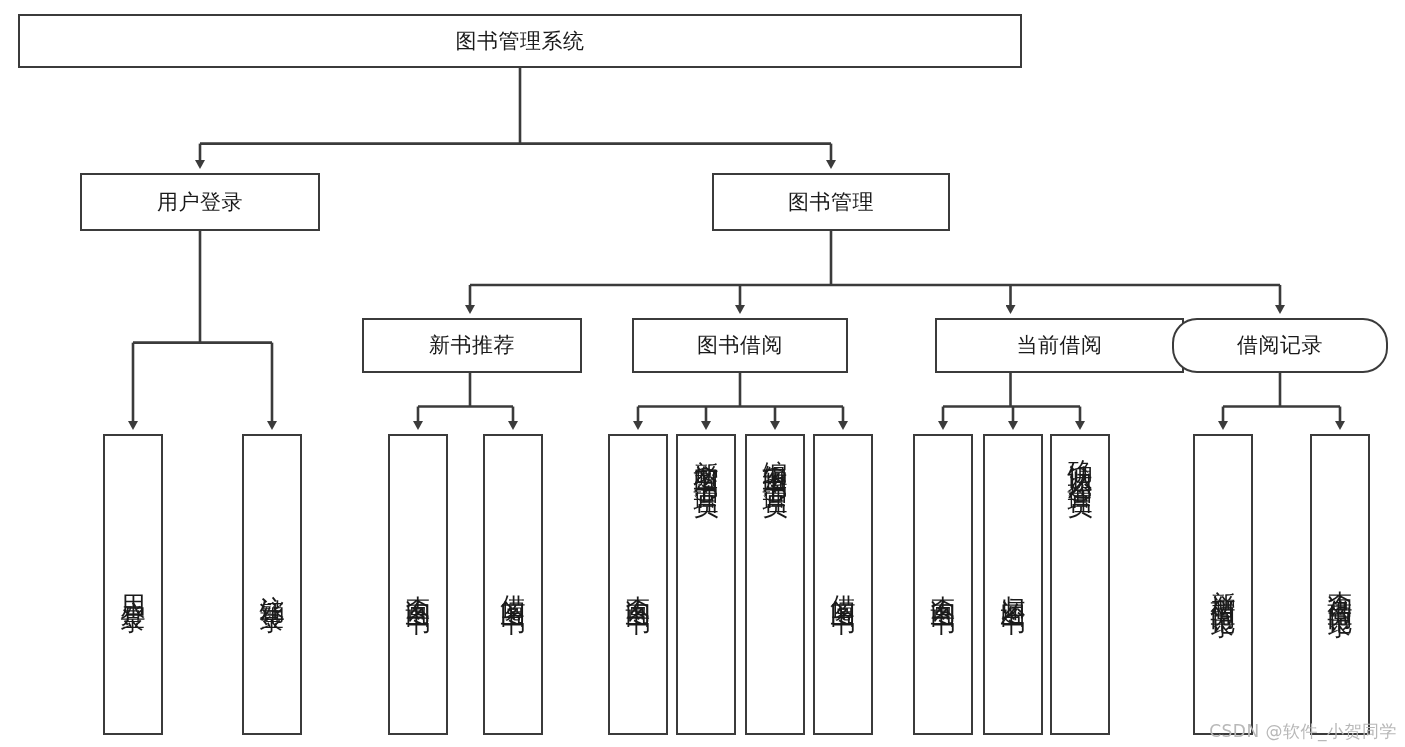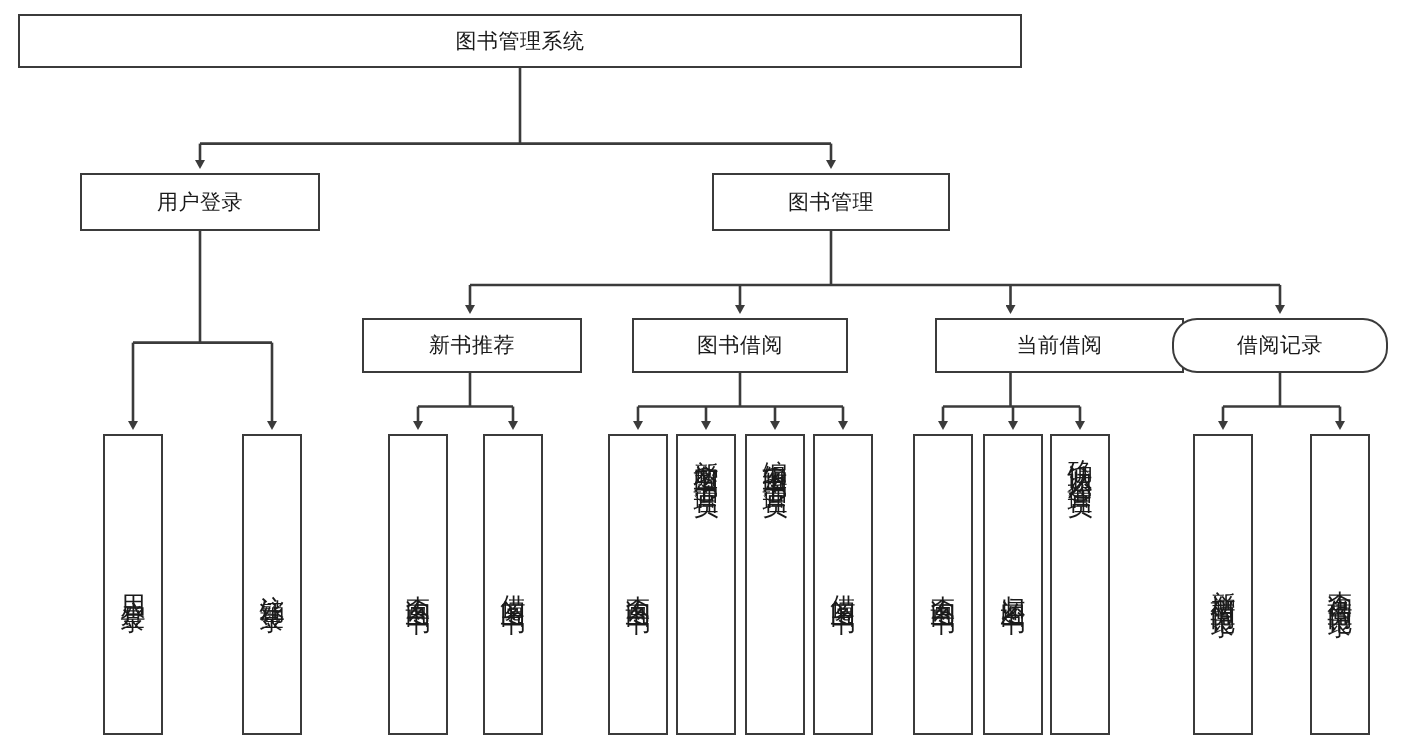--- a/index.html
+++ b/index.html
@@ -174,13 +174,14 @@
         <span class="node-label-v">确认归还（管理员）</span>
       </div>
       <div class="node-box vertical centered" style="left: 1193px; top: 434px; width: 60px; height: 301px;">
         <span class="node-label-v">新增借阅记录</span>
       </div>
       <div class="node-box vertical centered" style="left: 1310px; top: 434px; width: 60px; height: 301px;">
         <span class="node-label-v">查询借阅记录</span>
       </div>
     </div>
 
+  <div class="watermark">CSDN @软件_小贺同学</div>
 </div>
 
 </body></html>

